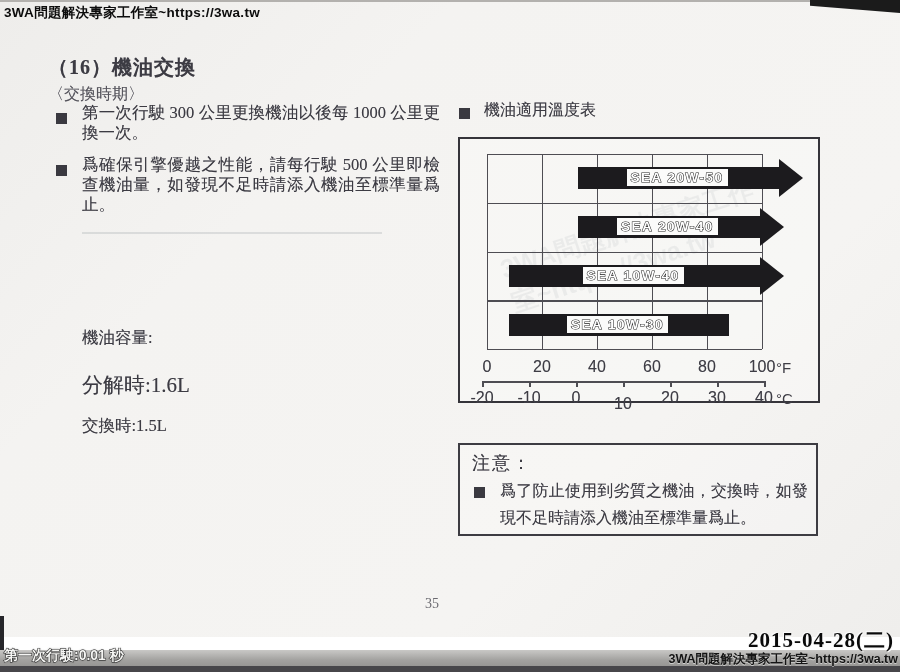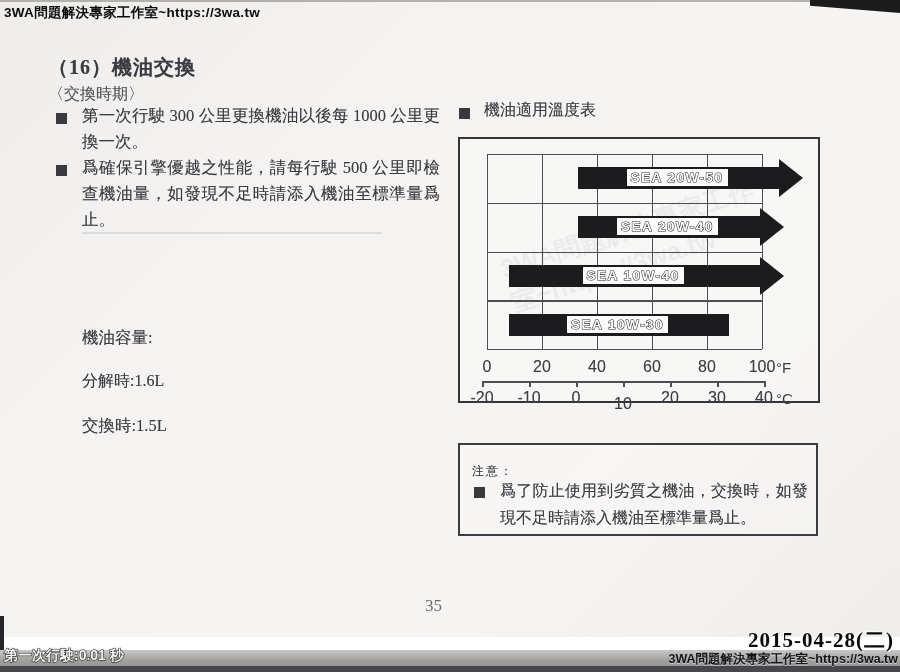--- a/index.html
+++ b/index.html
@@ -25,28 +25,28 @@
   .scan-date{right:6px;top:626px;font-weight:700;font-size:21px;color:#0a0a0a;
     letter-spacing:1px;text-shadow:1px 1px 0 #fafafa,-1px -1px 0 #fafafa;}
   .wm-bottom{right:2px;top:651px;font-family:"Liberation Sans",sans-serif;font-weight:700;
     font-size:12.5px;color:#141414;filter:blur(.35px);text-shadow:0 1px 0 rgba(255,255,255,.5);}
   
   .doc-title{left:48px;top:54px;font-size:20px;font-weight:600;letter-spacing:1px;}
   .doc-subtitle{left:48px;top:84px;font-size:16px;color:#56555d;text-shadow:0 0 .5px rgba(80,80,90,.4);}
   .bullet-sq{width:11px;height:11px;background:#3a3940;}
   .b1-sq{left:56px;top:113px;}
   .b2-sq{left:56px;top:165px;}
-  .bullet-text{left:82px;width:358px;font-size:16.5px;line-height:26px;text-align:justify;}
+  .bullet-text{left:82px;width:358px;font-size:16.5px;line-height:20px;text-align:justify;}
   .b1-text{top:103px;}
   .b2-text{top:155px;}
   .streak{left:82px;top:232px;width:300px;height:2px;background:#9aa0a6;opacity:.28;}
   .cap-head{left:82px;top:327px;font-size:16.5px;}
-  .cap-1{left:82px;top:371px;font-size:16px;}
+  .cap-1{left:82px;top:371px;font-size:21px;}
   .cap-2{left:82px;top:415px;font-size:16.5px;}
-  .page-num{left:425px;top:596px;font-size:17px;color:#6b6a70;}
+  .page-num{left:425px;top:596px;font-size:14px;color:#6b6a70;}
   
   .chart-hd-sq{left:459px;top:108px;}
   .chart-hd{left:484px;top:100px;font-size:16px;}
   .chart-box{left:458px;top:137px;width:362px;height:266px;border:2px solid #35343a;
     box-sizing:border-box;background:rgba(255,255,255,.25);}
   .chart-wm{left:40px;top:70px;width:280px;font-family:"Liberation Sans",sans-serif;
     font-weight:700;font-size:26px;color:#55616d;opacity:.07;transform:rotate(-18deg);
     pointer-events:none;}
   .gline{position:absolute;background:#4e4d53;}
   .arrow-body{position:absolute;background:#1c1b1e;}
@@ -56,21 +56,21 @@
     font-family:"Liberation Sans",sans-serif;font-weight:700;font-size:13.5px;letter-spacing:1.5px;
     color:#fff;-webkit-text-stroke:1.05px #1a1a1a;paint-order:stroke fill;white-space:nowrap;}
   .axis-num{position:absolute;font-family:"Liberation Sans","DejaVu Sans",sans-serif;
     font-size:16px;color:#3e3d45;transform:translateX(-50%);text-shadow:0 0 .5px rgba(70,70,80,.4);}
   .axis-unit{position:absolute;font-family:"Liberation Sans",sans-serif;font-size:15px;color:#3e3d45;}
   .c-ruler{position:absolute;height:1.5px;background:#4e4d53;}
   .c-tick{position:absolute;width:1.5px;height:6px;background:#4e4d53;}
   
   .note-box{left:458px;top:443px;width:360px;height:93px;border:2px solid #3d3c42;
     box-sizing:border-box;background:rgba(255,255,255,.2);}
-  .note-title{position:absolute;left:12px;top:18px;font-size:12px;letter-spacing:2px;}
+  .note-title{position:absolute;left:12px;top:6px;font-size:18px;letter-spacing:2px;}
   .note-sq{position:absolute;left:14px;top:42px;}
   .note-text{position:absolute;left:40px;top:32px;width:308px;font-size:16px;line-height:27px;
     text-align:justify;}
 </style>
 </head>
 <body>
 
 <div id="stage">
 
   <div class="abs top-line"></div>

